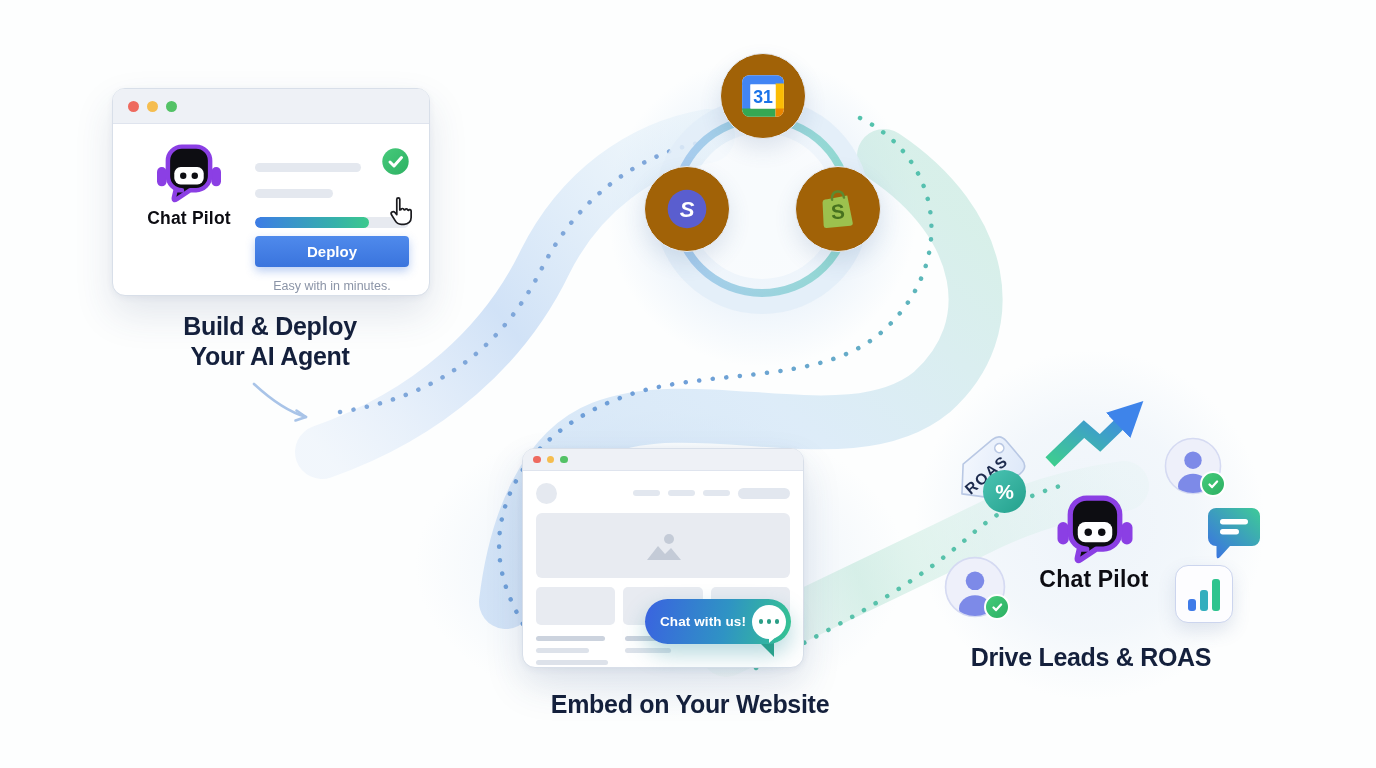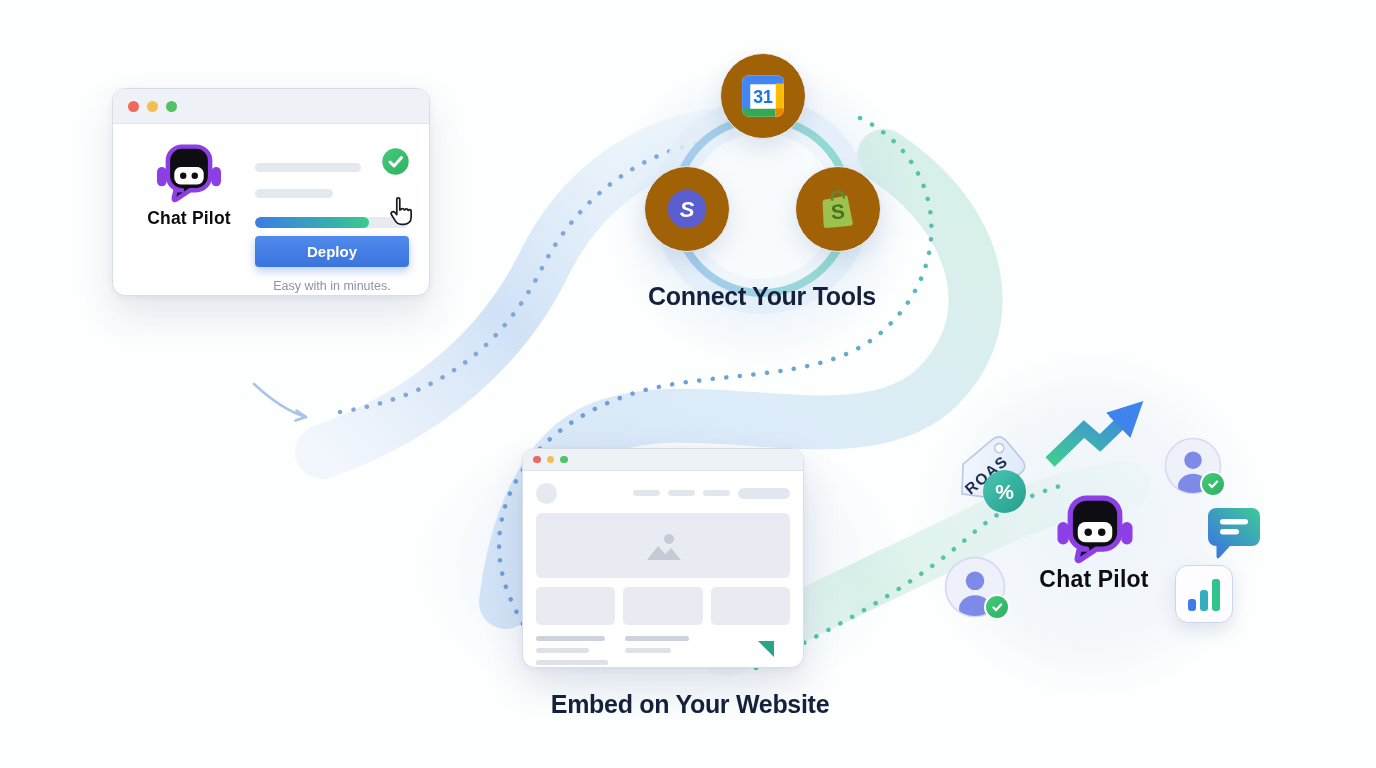--- a/index.html
+++ b/index.html
@@ -207,20 +207,24 @@
           <div class="fill"></div>
         </div>
         <button class="deploy-btn">Deploy</button>
         <svg class="cursor-glyph" style="right:16px;top:107px;" width="26" height="30" viewBox="0 0 24 28">
           <path d="M9 3 c0-1.6 2.8-1.6 2.8 0 V13 l1.1-.3 c.1-1.4 2.6-1.4 2.6 0 l1.1.2 c.2-1.2 2.5-1.1 2.5.2 l1 .3 c.3-1 2.3-.8 2.3.5 V20 c0 3.8-2.8 6.4-6.6 6.4 h-2.6 c-2.4 0-4.5-1.3-5.7-3.4 L4.2 17.8 c-1.6-2.6 1.5-4.3 3.1-2.4 l1.7 2 z" fill="#ffffff" stroke="#1b1b1f" stroke-width="1.6" stroke-linejoin="round"></path>
         </svg>
         <div class="caption">Easy with in minutes.</div>
       </div>
     </div>
   </div>
+  <div class="step-title" style="left:112px;top:311px;width:316px;">
+    <div>Build &amp; Deploy</div>
+    <div>Your AI Agent</div>
+  </div>
 
   <div class="tool-circle" style="left:720px;top:53px;">
     <svg width="48" height="48" viewBox="0 0 46 46">
       <rect x="3" y="3" width="40" height="40" rx="7" fill="#ffffff"></rect>
       <path d="M10 3 h26 a7 7 0 0 1 7 7 v2 H3 v-2 a7 7 0 0 1 7 -7 z" fill="#4285f4"></path>
       <rect x="3" y="11" width="8" height="25" fill="#4285f4"></rect>
       <rect x="35" y="11" width="8" height="25" fill="#fbbc04"></rect>
       <path d="M3 35 v1 a7 7 0 0 0 7 7 h25 v-8 z" fill="#34a853"></path>
       <path d="M35 35 h8 v1 a7 7 0 0 1 -7 7 h-1 z" fill="#ea8600"></path>
       <rect x="11" y="12" width="24" height="23" fill="#ffffff"></rect>
@@ -233,21 +237,20 @@
       <text x="42" y="53" text-anchor="middle" font-size="32" font-weight="800" font-style="italic" fill="#ffffff" font-family="Liberation Sans, sans-serif">S</text>
     </svg>
   </div>
   <div class="tool-circle" style="left:795px;top:166px;">
     <svg width="50" height="50" viewBox="0 0 46 46">
       <path d="M13 14 L31.5 10.5 L36.5 35.5 Q37 38 34.5 38.5 L12.5 40.5 Q10 40.7 9.8 38.2 L8.8 17 Q8.7 14.8 11 14.3 Z" fill="#9cc14e"></path>
       <path d="M17.5 14.5 Q17 7.5 22.5 7 Q27.5 6.6 28.5 12.5" fill="none" stroke="#5f8a2e" stroke-width="2.3" stroke-linecap="round"></path>
       <text x="23" y="32" text-anchor="middle" font-size="19" font-weight="800" fill="#47721f" font-family="Liberation Sans, sans-serif" transform="rotate(-4 23 27)">S</text>
     </svg>
   </div>
-  <div class="step-title" style="left:592px;top:281px;width:340px;">Connect Your Tools</div>
 
   <div class="window site-window" style="left:522px;top:448px;width:280px;height:218px;">
     <div class="titlebar">
       <span class="tl red"></span>
       <span class="tl yel"></span>
       <span class="tl grn"></span>
     </div>
     <div class="site-body">
       <div class="nav-row">
         <span class="nav-avatar"></span>
@@ -277,20 +280,29 @@
         </div>
         <div class="line-col">
           <div class="tline" style="width:85%;background:#ccd3de;"></div>
           <div class="tline" style="width:60%;"></div>
         </div>
         <div class="line-col"></div>
       </div>
     </div>
   </div>
   <div class="widget-tail" style="left:758px;top:641px;"></div>
+  <div class="chat-widget" style="left:645px;top:599px;">
+    <span class="chat-widget-label">Chat with us!</span>
+    <span class="wbubble">
+      <span class="wdot"></span>
+        <span class="wdot"></span>
+        <span class="wdot"></span>
+      <i class="wbtail"></i>
+    </span>
+  </div>
   <div class="step-title" style="left:508px;top:689px;width:364px;">Embed on Your Website</div>
 
   <svg class="abs" style="left:1040px;top:376px;z-index:3;" width="120" height="96" viewBox="0 0 120 96">
     <defs>
       <linearGradient id="gTrend" x1="0" y1="1" x2="1" y2="0">
         <stop offset="0" stop-color="#3ecd90"></stop>
           <stop offset="1" stop-color="#3e84ea"></stop>
       </linearGradient>
       <marker id="mHead" viewBox="0 0 10 10" refX="5.5" refY="5" markerWidth="2.7" markerHeight="2.7" orient="auto">
         <path d="M0 0 L10 5 L0 10 Z" fill="#3e84ea"></path>
@@ -381,14 +393,15 @@
         <ellipse cx="30" cy="51" rx="15.5" ry="13" fill="#7d8ae8"></ellipse>
       </g>
     </svg>
     <span class="badge">
       <svg width="11" height="9" viewBox="0 0 11 9">
           <path d="M1.5 4.5 l2.6 2.6 l5 -5.6" fill="none" stroke="#fff" stroke-width="2.2" stroke-linecap="round" stroke-linejoin="round"></path>
         </svg>
     </span>
   </div>
 
+  <div class="step-title" style="left:941px;top:642px;width:300px;">Drive Leads &amp; ROAS</div>
 
 </div>
 
 </body></html>

